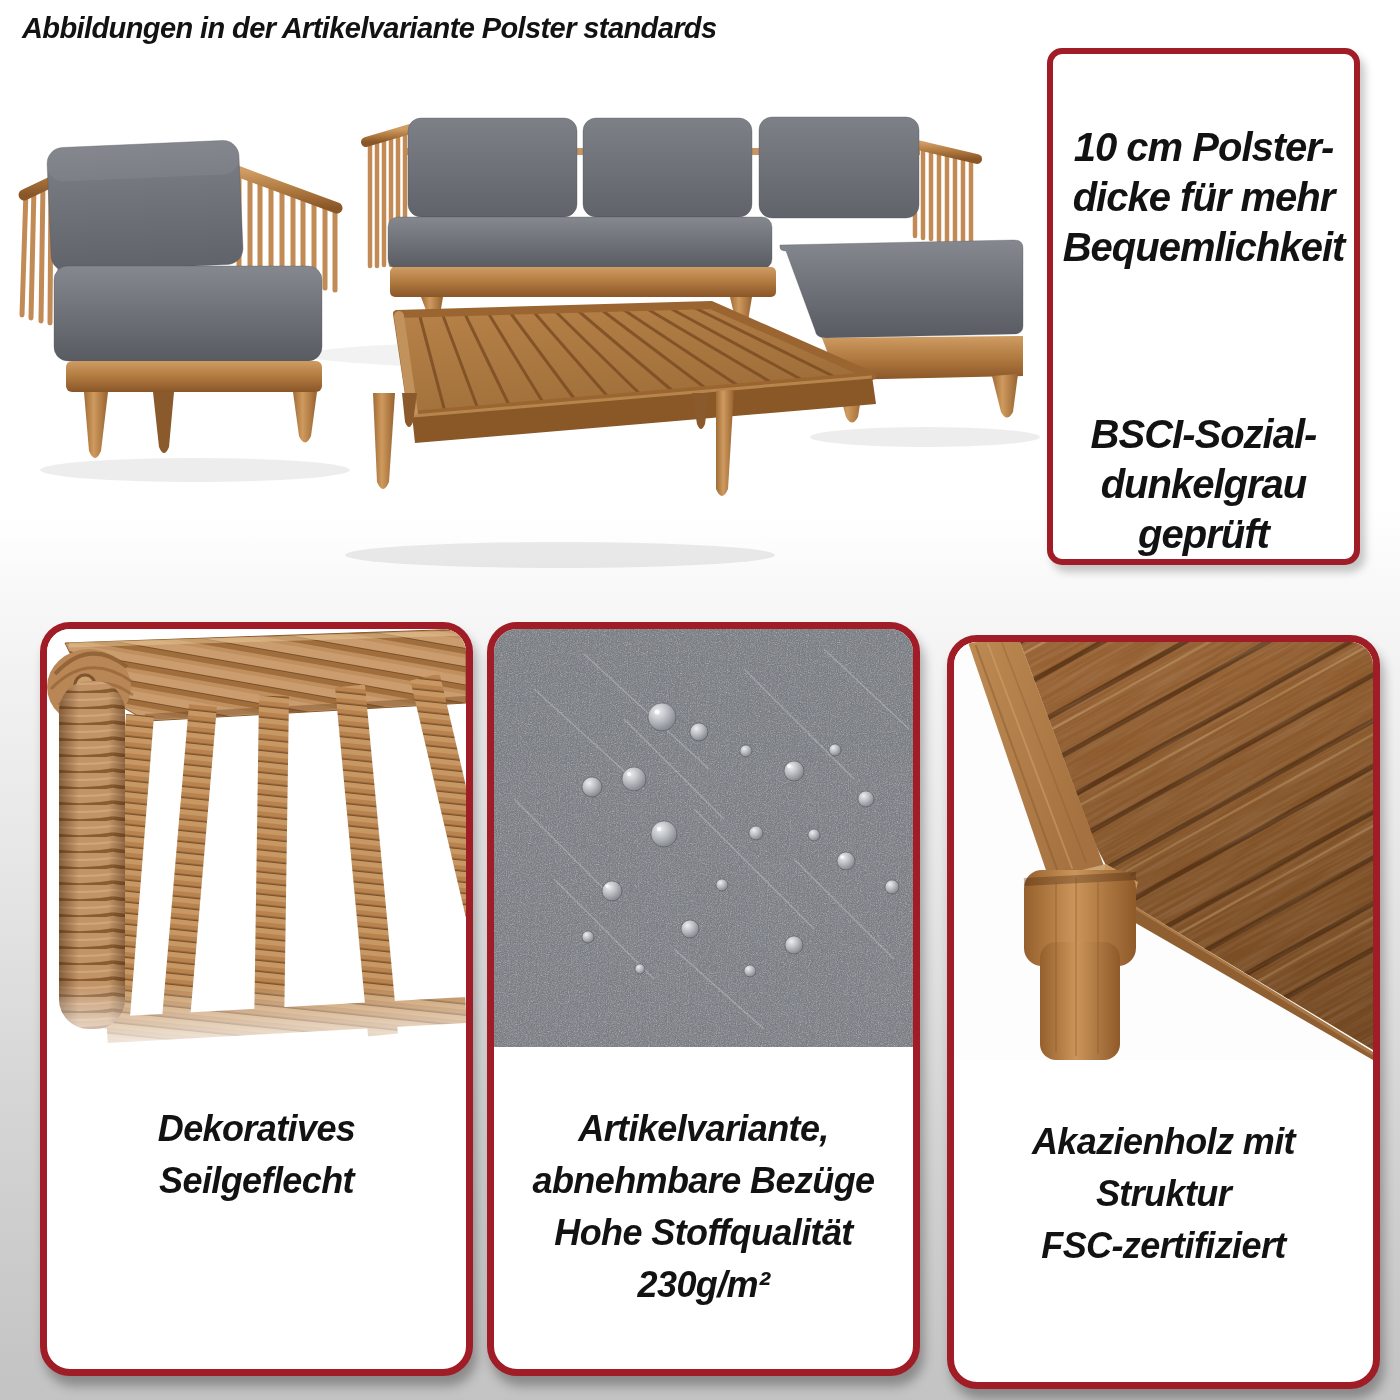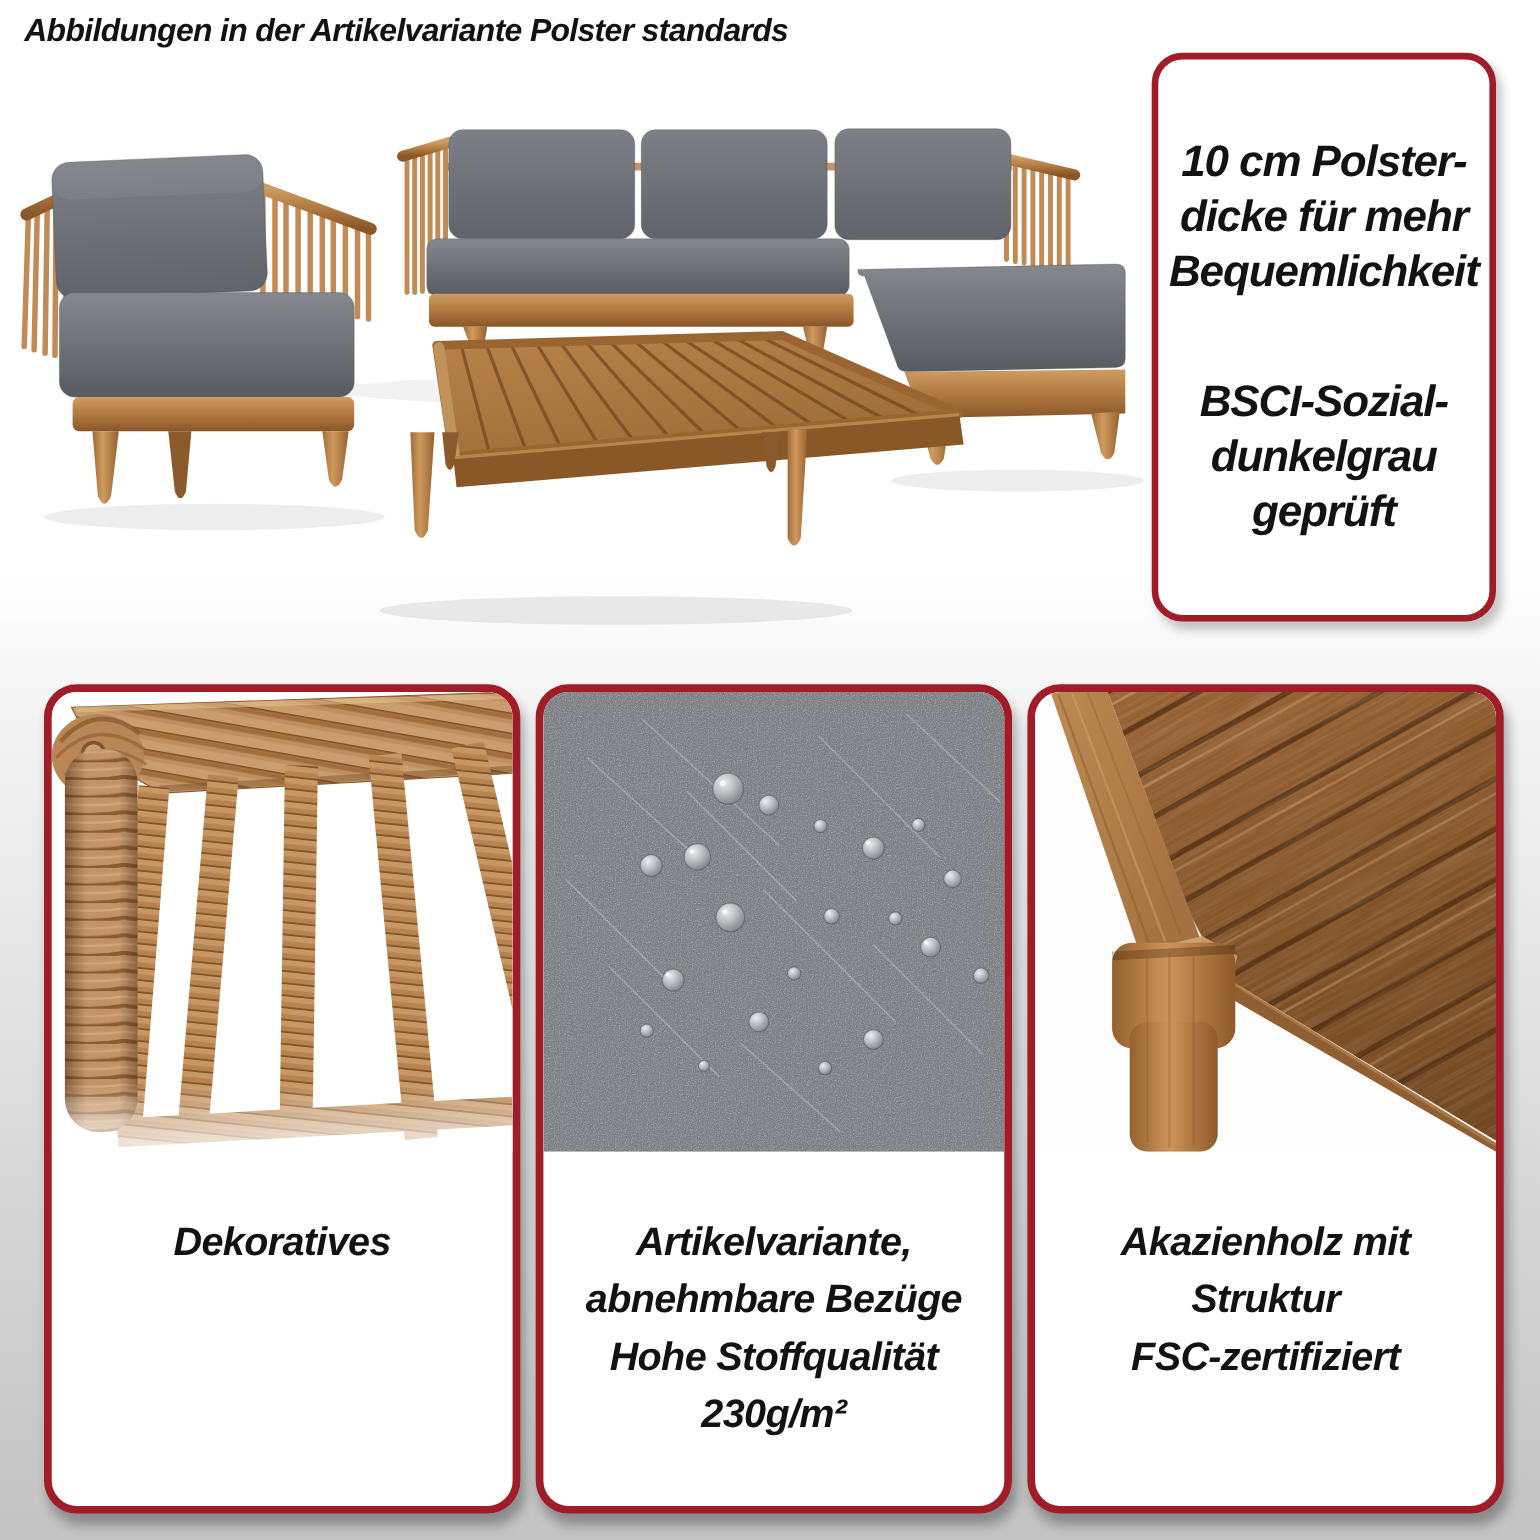--- a/index.html
+++ b/index.html
@@ -4,23 +4,23 @@
 <style>
   :root{ --red:#A01C26; }
   html,body{margin:0;padding:0;background:#9a9a9a;}
   .page{position:relative;width:1400px;height:1400px;overflow:hidden;
     background:linear-gradient(180deg,#ffffff 0%,#ffffff 36%,#f3f3f3 47%,#e6e6e6 62%,#d4d4d4 80%,#c3c3c3 100%);
     font-family:"Liberation Sans","DejaVu Sans",sans-serif;color:#121212;}
   .heading{position:absolute;left:22px;top:12px;font-size:29px;font-weight:bold;font-style:italic;letter-spacing:-0.6px;white-space:nowrap;}
   .main-photo{position:absolute;left:0;top:55px;width:1040px;height:550px;}
   .main-photo svg{display:block;width:100%;height:100%;}
   .info-box{position:absolute;left:1047px;top:48px;width:313px;height:517px;box-sizing:border-box;
-    border:6px solid var(--red);border-radius:28px;background:#fff;
+    border:6px solid var(--red);border-radius:15px;background:#fff;
     box-shadow:5px 7px 9px rgba(0,0,0,.22);
-    display:flex;flex-direction:column;align-items:center;padding-top:68px;gap:68px;text-align:center;}
+    display:flex;flex-direction:column;align-items:center;padding-top:68px;gap:44px;text-align:center;justify-content:space-between;}
   .info-block{margin:0;font-size:40px;font-weight:bold;font-style:italic;line-height:50px;letter-spacing:-1px;}
   .panels{position:absolute;left:40px;top:622px;display:flex;gap:14px;border-radius:18px;}
   .panel{width:433px;height:754px;box-sizing:border-box;border:7px solid var(--red);border-radius:30px;background:#fff;
     box-shadow:4px 10px 11px rgba(0,0,0,.30);overflow:hidden;display:flex;flex-direction:column;}
   .panel-photo{height:418px;flex:none;position:relative;}
   .panel-photo svg{display:block;width:100%;height:100%;}
   .panel-caption{margin:0;text-align:center;font-size:36px;font-weight:bold;font-style:italic;line-height:52px;letter-spacing:-0.6px;padding-top:56px;}
   .cap-block + .cap-block{margin-top:56px;}
   .line{display:block;}
 </style>
@@ -256,20 +256,21 @@
             <path d="M60,401 L419,381" stroke="url(#strapPat)" stroke-width="26" fill="none"></path>
           </g>
           <rect x="12" y="52" width="66" height="348" rx="30" fill="url(#postPat)"></rect>
           <rect x="12" y="52" width="66" height="348" rx="30" fill="url(#postShade)"></rect>
           <rect y="356" width="419" height="62" fill="url(#fadeW)"></rect>
         </svg>
       </div>
       <figcaption class="panel-caption">
         <span class="cap-block">
           <span class="line">Dekoratives</span>
+          <span class="line">Seilgeflecht</span>
         </span>
       </figcaption>
     </figure>
 
     <figure class="panel" style="margin:0">
       <div class="panel-photo">
         <svg viewBox="0 0 419 418" xmlns="http://www.w3.org/2000/svg">
           <defs>
             <filter id="fnL" x="0" y="0" width="100%" height="100%">
               <feTurbulence type="fractalNoise" baseFrequency="0.9" numOctaves="2" seed="3"></feTurbulence>
@@ -343,21 +344,21 @@
           <span class="line">Artikelvariante,</span>
           <span class="line">abnehmbare Bezüge</span>
         </span>
         <span class="cap-block">
           <span class="line">Hohe Stoffqualität</span>
           <span class="line">230g/m²</span>
         </span>
       </figcaption>
     </figure>
 
-    <figure class="panel" style="margin:0">
+    <figure class="panel" style="margin:13px">
       <div class="panel-photo">
         <svg viewBox="0 0 419 418" xmlns="http://www.w3.org/2000/svg">
           <defs>
             <clipPath id="slatClip">
               <polygon points="66,0 419,0 419,408 170,258 142,204"></polygon>
             </clipPath>
             <linearGradient id="slatBase" x1="0" y1="0" x2=".7" y2="1">
               <stop offset="0" stop-color="#a06838"></stop>
                 <stop offset=".6" stop-color="#8c5a2c"></stop>
                 <stop offset="1" stop-color="#7c4e24"></stop>

